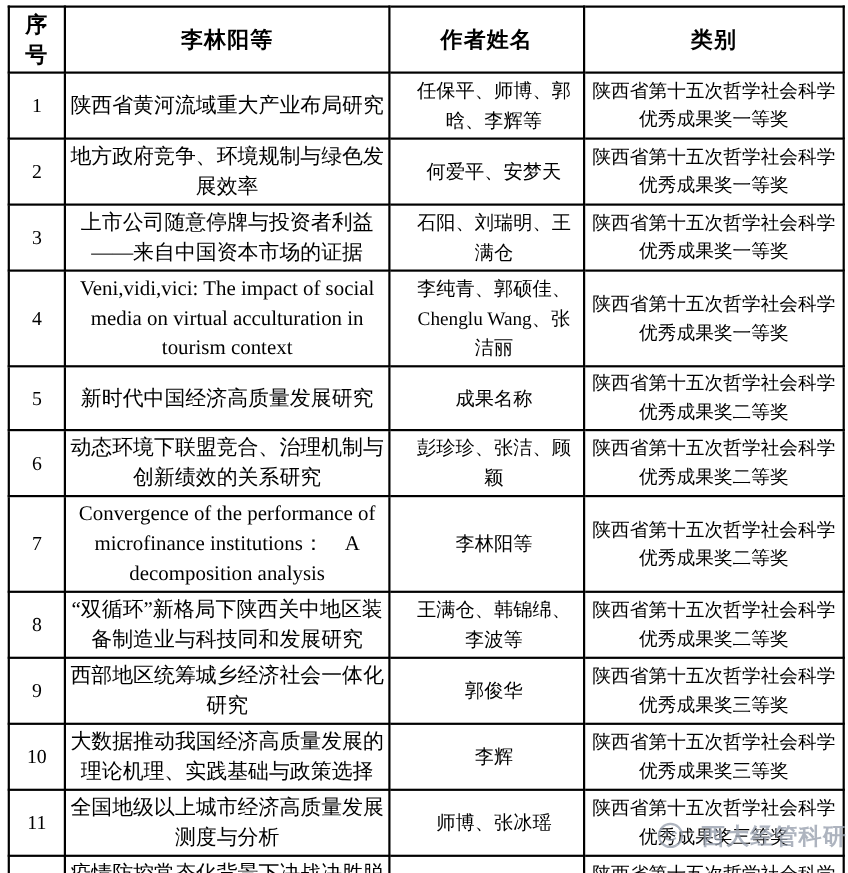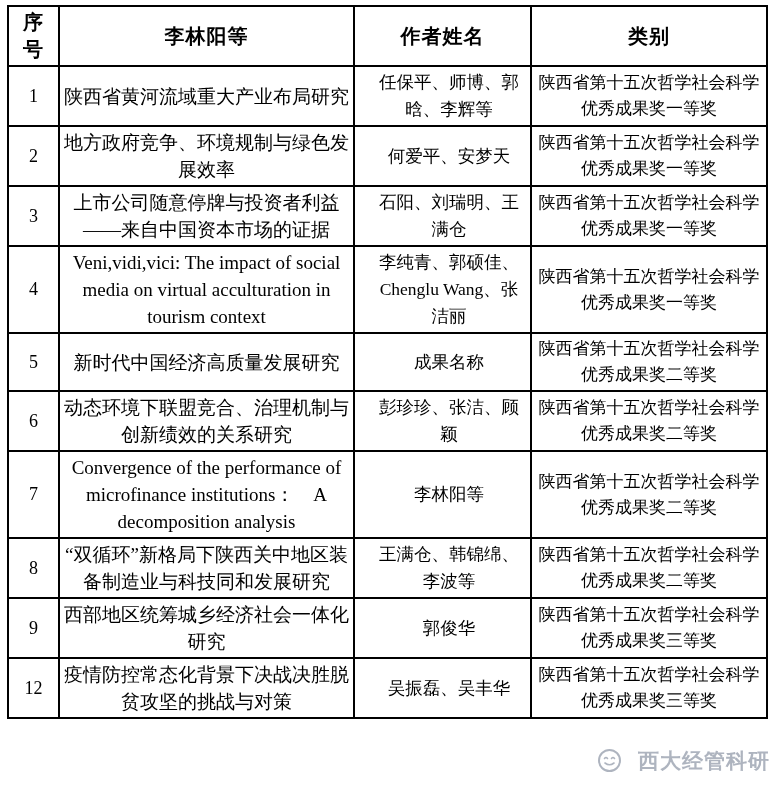--- a/index.html
+++ b/index.html
@@ -130,20 +130,32 @@
           <td class="col-authors">王满仓、韩锦绵、李波等</td>
           <td class="col-category">陕西省第十五次哲学社会科学优秀成果奖二等奖</td>
         </tr>
         <tr>
           <td class="col-no">9</td>
           <td class="col-name">西部地区统筹城乡经济社会一体化研究</td>
           <td class="col-authors">郭俊华</td>
           <td class="col-category">陕西省第十五次哲学社会科学优秀成果奖三等奖</td>
         </tr>
         <tr>
+          <td class="col-no">10</td>
+          <td class="col-name">大数据推动我国经济高质量发展的理论机理、实践基础与政策选择</td>
+          <td class="col-authors">李辉</td>
+          <td class="col-category">陕西省第十五次哲学社会科学优秀成果奖三等奖</td>
+        </tr>
+        <tr>
+          <td class="col-no">11</td>
+          <td class="col-name">全国地级以上城市经济高质量发展测度与分析</td>
+          <td class="col-authors">师博、张冰瑶</td>
+          <td class="col-category">陕西省第十五次哲学社会科学优秀成果奖三等奖</td>
+        </tr>
+        <tr>
           <td class="col-no">12</td>
           <td class="col-name">疫情防控常态化背景下决战决胜脱贫攻坚的挑战与对策</td>
           <td class="col-authors">吴振磊、吴丰华</td>
           <td class="col-category">陕西省第十五次哲学社会科学优秀成果奖三等奖</td>
         </tr>
       </tbody>
   </table>
 
   <div class="watermark">
     <span class="watermark-icon">

